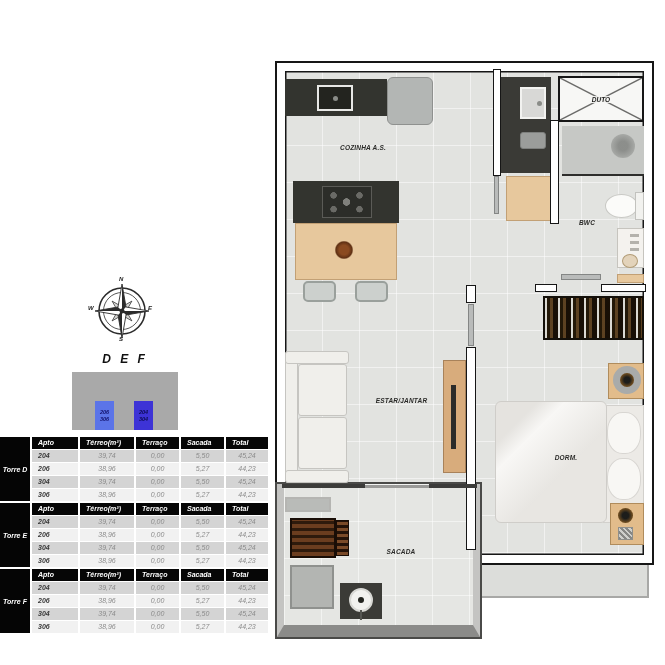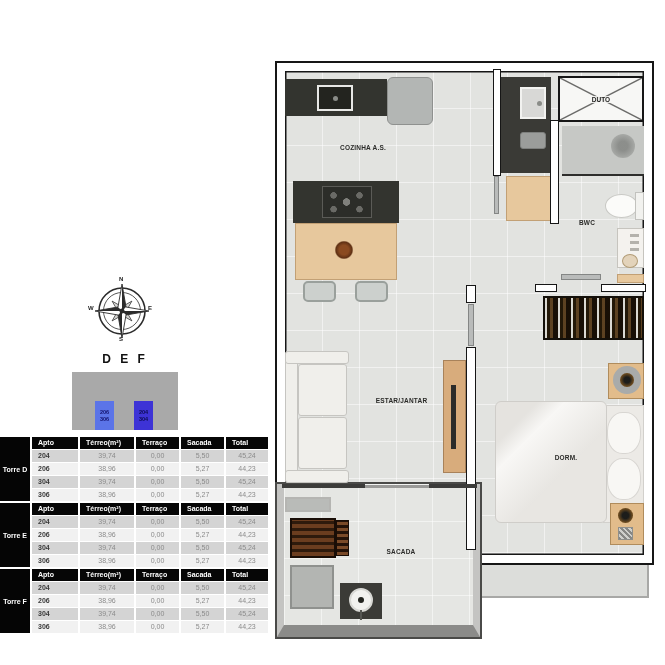--- a/index.html
+++ b/index.html
@@ -1,21 +1,21 @@
 <!DOCTYPE html>
 <html><head>
 <meta charset="utf-8">
 <style>
   * { box-sizing: border-box; margin: 0; padding: 0; }
   html,body { background:#ffffff; }
   .canvas {
     position:relative; width:665px; height:665px; background:#fff;
     font-family:"Liberation Sans", sans-serif; overflow:hidden;
   }
-  .abs { position:absolute; }
+  .abs { position:absolute;font-style:italic; }
 
   
   .compass { left:88px; top:276px; width:68px; height:70px; }
   .compass .letter { position:absolute; font-size:6px; font-weight:bold; color:#222; }
   .compass .n { left:31px; top:0; }
   .compass .s { left:31px; top:60px; }
   .compass .w { left:0px;  top:29px; }
   .compass .e { left:60px; top:29px; }
 
   

